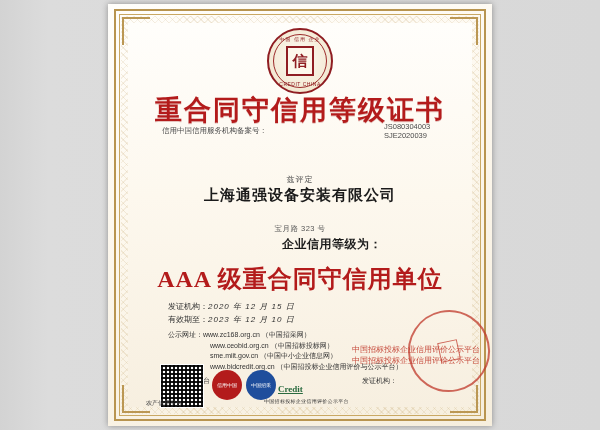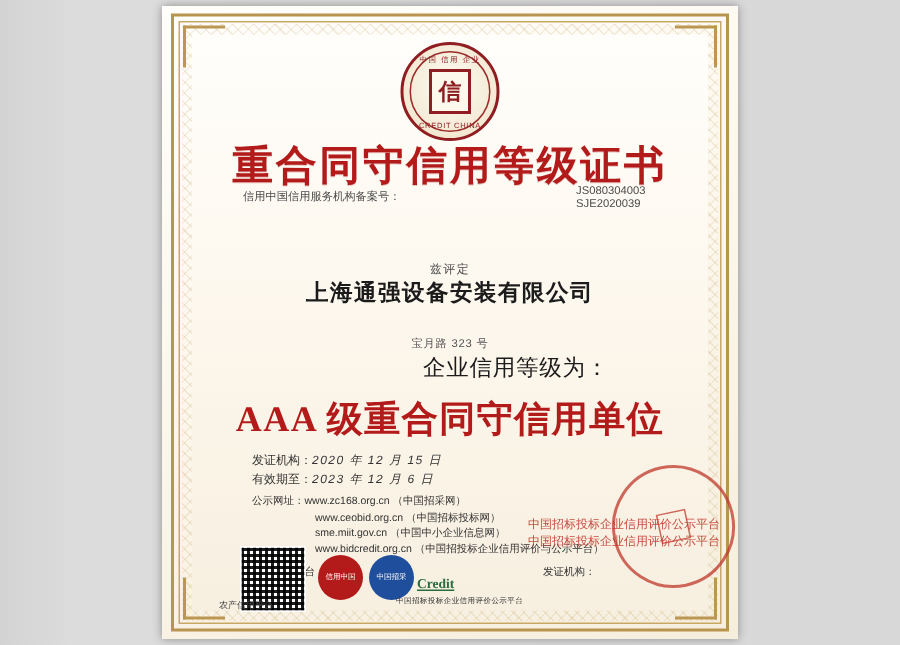--- a/index.html
+++ b/index.html
@@ -107,21 +107,21 @@
     position:absolute;left:0;right:0;top:172px;text-align:center;
     font-family:"Liberation Serif",serif;
     font-size:15px;font-weight:bold;color:#1b1b1b;letter-spacing:1px;
   }
   .company-sub{
     position:absolute;left:0;right:0;top:196px;text-align:center;
     font-size:7.5px;color:#555;letter-spacing:.5px;margin-top:14px;
   }
   .grade-label{
     position:absolute;left:150px;top:222px;
-    font-size:15px;color:#1b1b1b;font-weight:normal;letter-spacing:.5px;
+    font-size:12px;color:#1b1b1b;font-weight:bold;letter-spacing:.5px;
   }
   .grade-value{
     position:absolute;left:0;right:0;top:249px;text-align:center;
     font-family:"Liberation Serif",serif;
     font-size:24px;font-weight:bold;color:#b31b1b;letter-spacing:1px;
   }
   .dates{
     position:absolute;left:36px;top:286px;font-size:8px;color:#333;line-height:13px;
   }
   .dates .v{font-family:"Liberation Sans",sans-serif;letter-spacing:1px;font-style:italic;}
@@ -217,21 +217,21 @@
       <div class="company-sub">宝月路 323 号</div>
 
       <div class="grade-label">企业信用等级为：</div>
       <div class="grade-value">AAA 级重合同守信用单位</div>
 
       <div class="dates">
         <div>
           <span>发证机构：</span><span class="v">2020 年 12 月 15 日</span>
         </div>
         <div>
-          <span>有效期至：</span><span class="v">2023 年 12 月 6 日</span>
+          <span>有效期至：</span><span class="v">2023 年 12 月 10 日</span>
         </div>
       </div>
 
       <div class="pubrow">
         <div>
           <span>公示网址：</span><span>www.zc168.org.cn （中国招采网）</span>
         </div>
         <div style="padding-left:42px">www.ceobid.org.cn （中国招标投标网）</div>
         <div style="padding-left:42px">sme.miit.gov.cn （中国中小企业信息网）</div>
         <div style="padding-left:42px">www.bidcredit.org.cn （中国招投标企业信用评价与公示平台）</div>

